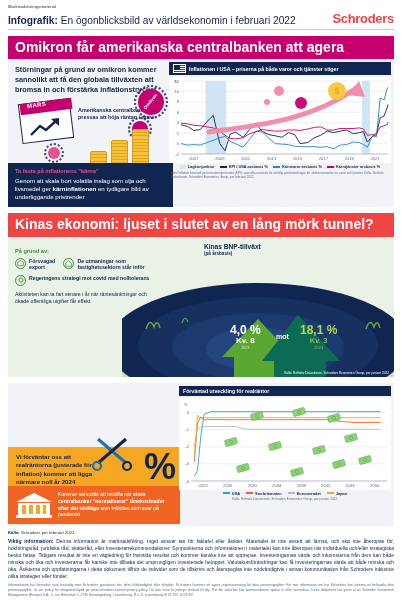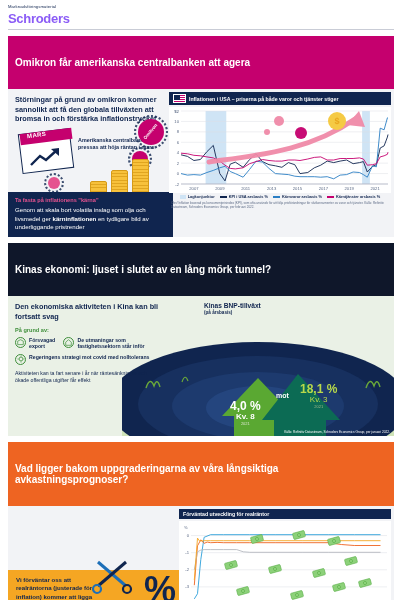--- a/index.html
+++ b/index.html
@@ -11,28 +11,28 @@
     overflow: hidden;
   }
   .page { width: 402px; height: 600px; position: relative; background: #fff; }
 
   
   .hdr { padding: 4px 8px 0 8px; }
   .hdr-kicker { font-size: 4.2px; color: #10254f; letter-spacing: .1px; }
   .hdr-row { display: flex; align-items: flex-end; justify-content: space-between; margin-top: 2px; }
   .hdr-title { font-size: 10.2px; font-weight: 400; color: #10254f; line-height: 1.1; }
   .hdr-title b { font-weight: 700; }
-  .brand { font-size: 13px; font-weight: 700; color: #8b5cf6; letter-spacing: -.3px; }
+  .brand { font-size: 13px; font-weight: 700; color: #ef4444; letter-spacing: -.3px; }
   .hdr-rule { height: 1px; background: #c9ccd6; margin: 3px 8px 0 8px; }
 
   
   .section { margin: 6px 8px 0 8px; }
-  .sec-bar { color: #fff; font-size: 10px; font-weight: 700; padding: 21px 7px; line-height: 1.1; }
+  .sec-bar { color: #fff; font-size: 14px; font-weight: 700; padding: 4px 7px; line-height: 1.1; }
   .sec-bar.pink { background: #c5006e; }
-  .sec-bar.green { background: #0f172a; }
+  .sec-bar.green { background: #ef4444; }
   .sec-bar.orange { background: #ee6422; }
   .sec-body { display: flex; }
 
   
   .s1-body { background: #f2f3f6; position: relative; height: 148px; }
   .s1-left { width: 165px; position: relative; }
   .s1-head {
     font-size: 7.3px; font-weight: 700; line-height: 1.32;
     color: #10254f; padding: 6px 6px 0 7px;
   }
@@ -128,20 +128,23 @@
   .fine { font-size:3.4px; line-height:1.45; color:#5d6b86; margin-top:3px; text-align:justify; }
 </style>
 </head>
 <body>
 
 <div class="page">
 
   <div class="hdr">
     <div class="hdr-kicker">Marknadsföringsmaterial</div>
     <div class="hdr-row">
+      <div class="hdr-title">
+        <b>Infografik:</b><span> En ögonblicksbild av världsekonomin i februari 2022</span>
+      </div>
       <div class="brand">Schroders</div>
     </div>
   </div>
   <div class="hdr-rule"></div>
 
   <div class="section">
     <div class="sec-bar pink">Omikron får amerikanska centralbanken att agera</div>
     <div class="sec-body s1-body">
       <div class="s1-left">
         <div class="s1-head">Störningar på grund av omikron kommer sannolikt att få den globala tillväxten att bromsa in och förstärka inflationstrycket</div>
@@ -269,21 +272,20 @@
 
           <path d="M176,78 L218,124 L204,124 L204,140 L152,140 L152,124 L140,124 Z" fill="#0c6b54"></path>
 
           <path d="M24,92 q4,-12 8,-2 q3,-9 6,1" stroke="#6aa83a" stroke-width="1.4" fill="none"></path>
           <path d="M244,92 q4,-12 8,-2 q3,-9 6,1" stroke="#6aa83a" stroke-width="1.4" fill="none"></path>
           <path d="M60,86 q3,-9 6,-1" stroke="#6aa83a" stroke-width="1.2" fill="none"></path>
         </g>
       </svg>
 
       <div class="s2-left">
-        <div class="s2-head">Den ekonomiska aktiviteten i Kina kan bli fortsatt svag</div>
         <div class="s2-sub">På grund av:</div>
         <div class="bullets">
           <div class="brow">
             <div class="bitem">
               <span class="bicon">
                 <svg width="7" height="7" viewBox="0 0 10 10">
                     <path d="M1,3 L5,1 L9,3 L9,8 L1,8 Z" fill="none" stroke="#3f8f3b" stroke-width="1"></path>
                   </svg>
               </span>
               <span class="btext">Försvagad export</span>
@@ -315,37 +317,36 @@
           </div>
         </div>
         <div class="s2-foot">Aktiviteten kan ta fart senare i år när räntesänkningar och ökade offentliga utgifter får effekt</div>
       </div>
 
       <div style="position:absolute; left:196px; top:6px; z-index:4; color:#10254f; text-align:left;">
         <div style="font-size:6.6px; font-weight:700;">Kinas BNP-tillväxt</div>
         <div style="font-size:4.6px; font-weight:700; margin-top:1px;">(på årsbasis)</div>
       </div>
 
-      <div style="position:absolute; left:222px; top:103px; z-index:5; text-align:center;">
+      <div style="position:absolute; left:222px; top:86px; z-index:5; text-align:center;">
         <div style="font-size:12px; font-weight:700; color:#ffffff;">4,0 %</div>
         <div style="font-size:8px; font-weight:700; color:#ffffff; margin-top:-1px;">Kv. 8</div>
         <div style="font-size:4px; color:#d6e4c8;">2021</div>
       </div>
       <div style="position:absolute; left:268px; top:96px; z-index:5; font-size:7px; font-weight:700; color:#ffffff;">mot</div>
       <div style="position:absolute; left:292px; top:86px; z-index:5; text-align:center;">
         <div style="font-size:12px; font-weight:700; color:#b8d94a;">18,1 %</div>
         <div style="font-size:8px; font-weight:400; color:#b8d94a; margin-top:-1px;">Kv. 3</div>
         <div style="font-size:4px; color:#9fb889;">2021</div>
       </div>
       <div style="position:absolute; right:4px; bottom:2px; z-index:5; font-size:3.2px; color:#ffffff;">Källa: Refinitiv Datastream, Schroders Economics Group, per januari 2022.</div>
     </div>
   </div>
 
   <div class="section">
-    <div class="sec-bar orange">Vad ligger bakom uppgraderingarna av våra långsiktiga avkastningsprognoser?</div>
     <div class="sec-body s3-body">
       <div class="s3-left">
 
         <div class="s3-orange">
           <svg class="scissors" viewBox="0 0 44 40">
             <line x1="6" y1="6" x2="34" y2="30" stroke="#1d6fb8" stroke-width="3"></line>
             <line x1="34" y1="6" x2="6" y2="30" stroke="#10254f" stroke-width="3"></line>
             <circle cx="5" cy="33" r="4" fill="none" stroke="#1d6fb8" stroke-width="2.2"></circle>
             <circle cx="35" cy="33" r="4" fill="none" stroke="#10254f" stroke-width="2.2"></circle>
           </svg>

